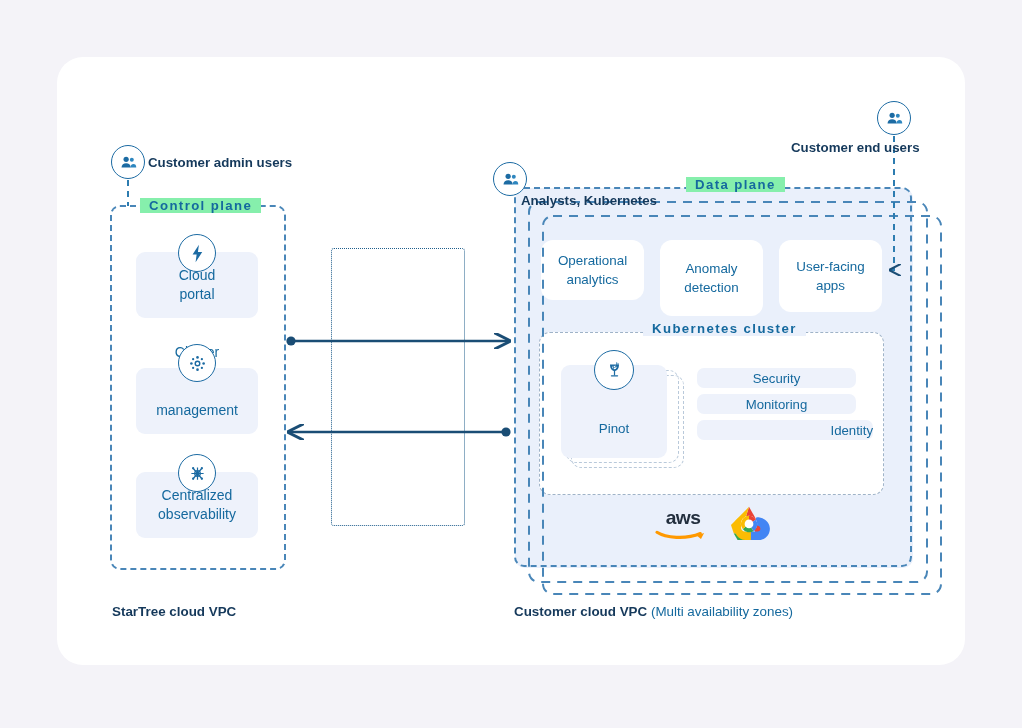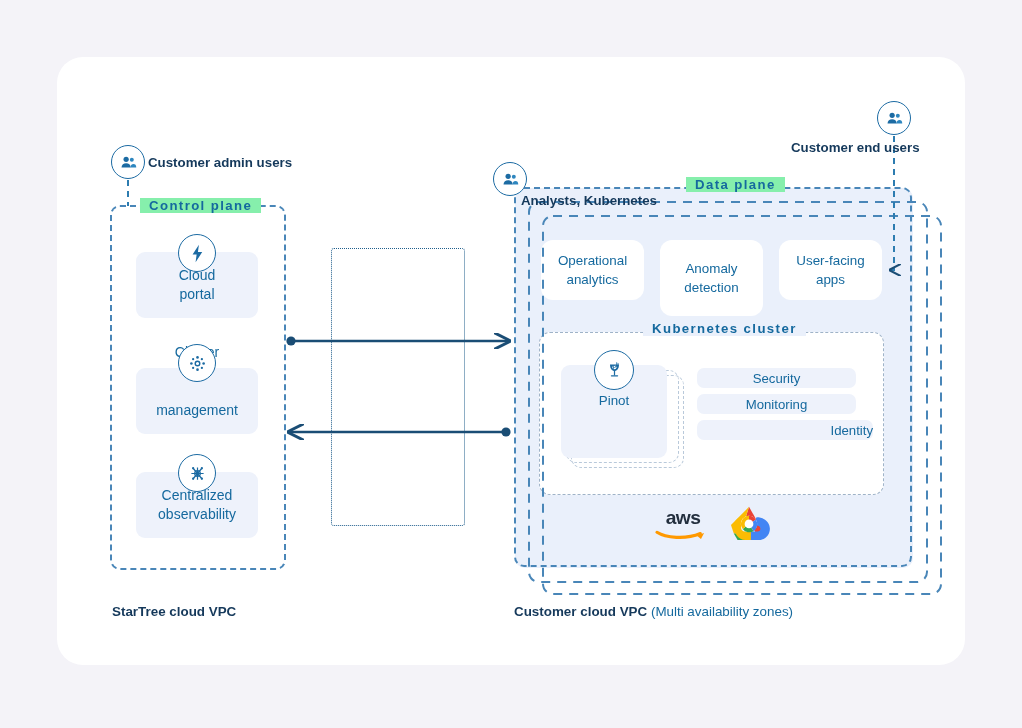--- a/index.html
+++ b/index.html
@@ -114,21 +114,21 @@
   .pinotshadow {
     position: absolute;
     border: 1.4px dashed #b9c9da;
     border-radius: 10px;
     background: transparent;
   }
   .pinotcard {
     position: absolute;
     background: #eef2fb;
     border-radius: 9px;
-    display: flex; align-items: center; justify-content: center;
+    display: flex; align-items: flex-end; justify-content: center;
     padding-bottom: 22px;
     color: #15699e; font-size: 13.4px;
   }
   .pill {
     position: absolute;
     background: #eef2fb;
     border-radius: 7px;
     display: flex; align-items: center; justify-content: center;
     color: #15699e; font-size: 13.2px;
   }
@@ -324,21 +324,21 @@
       <div>Operational</div>
       <div>analytics</div>
     </div>
   </div>
   <div class="appcard" style="left:660px; top:240px; width:103px; height:76px;">
     <div>
       <div>Anomaly</div>
       <div>detection</div>
     </div>
   </div>
-  <div class="appcard" style="left:779px; top:240px; width:103px; height:60px;">
+  <div class="appcard" style="left:779px; top:240px; width:103px; height:72px;">
     <div>
       <div>User-facing</div>
       <div>apps</div>
     </div>
   </div>
 
   <div class="k8sbox" style="left:539px; top:332px; width:345px; height:163px;"></div>
   <div class="boxtitle" style="left:643px; top:321px; background:#eaf0fb;">Kubernetes cluster</div>
 
   <div class="pinotshadow" style="left:571px; top:375px; width:113px; height:93px;"></div>

